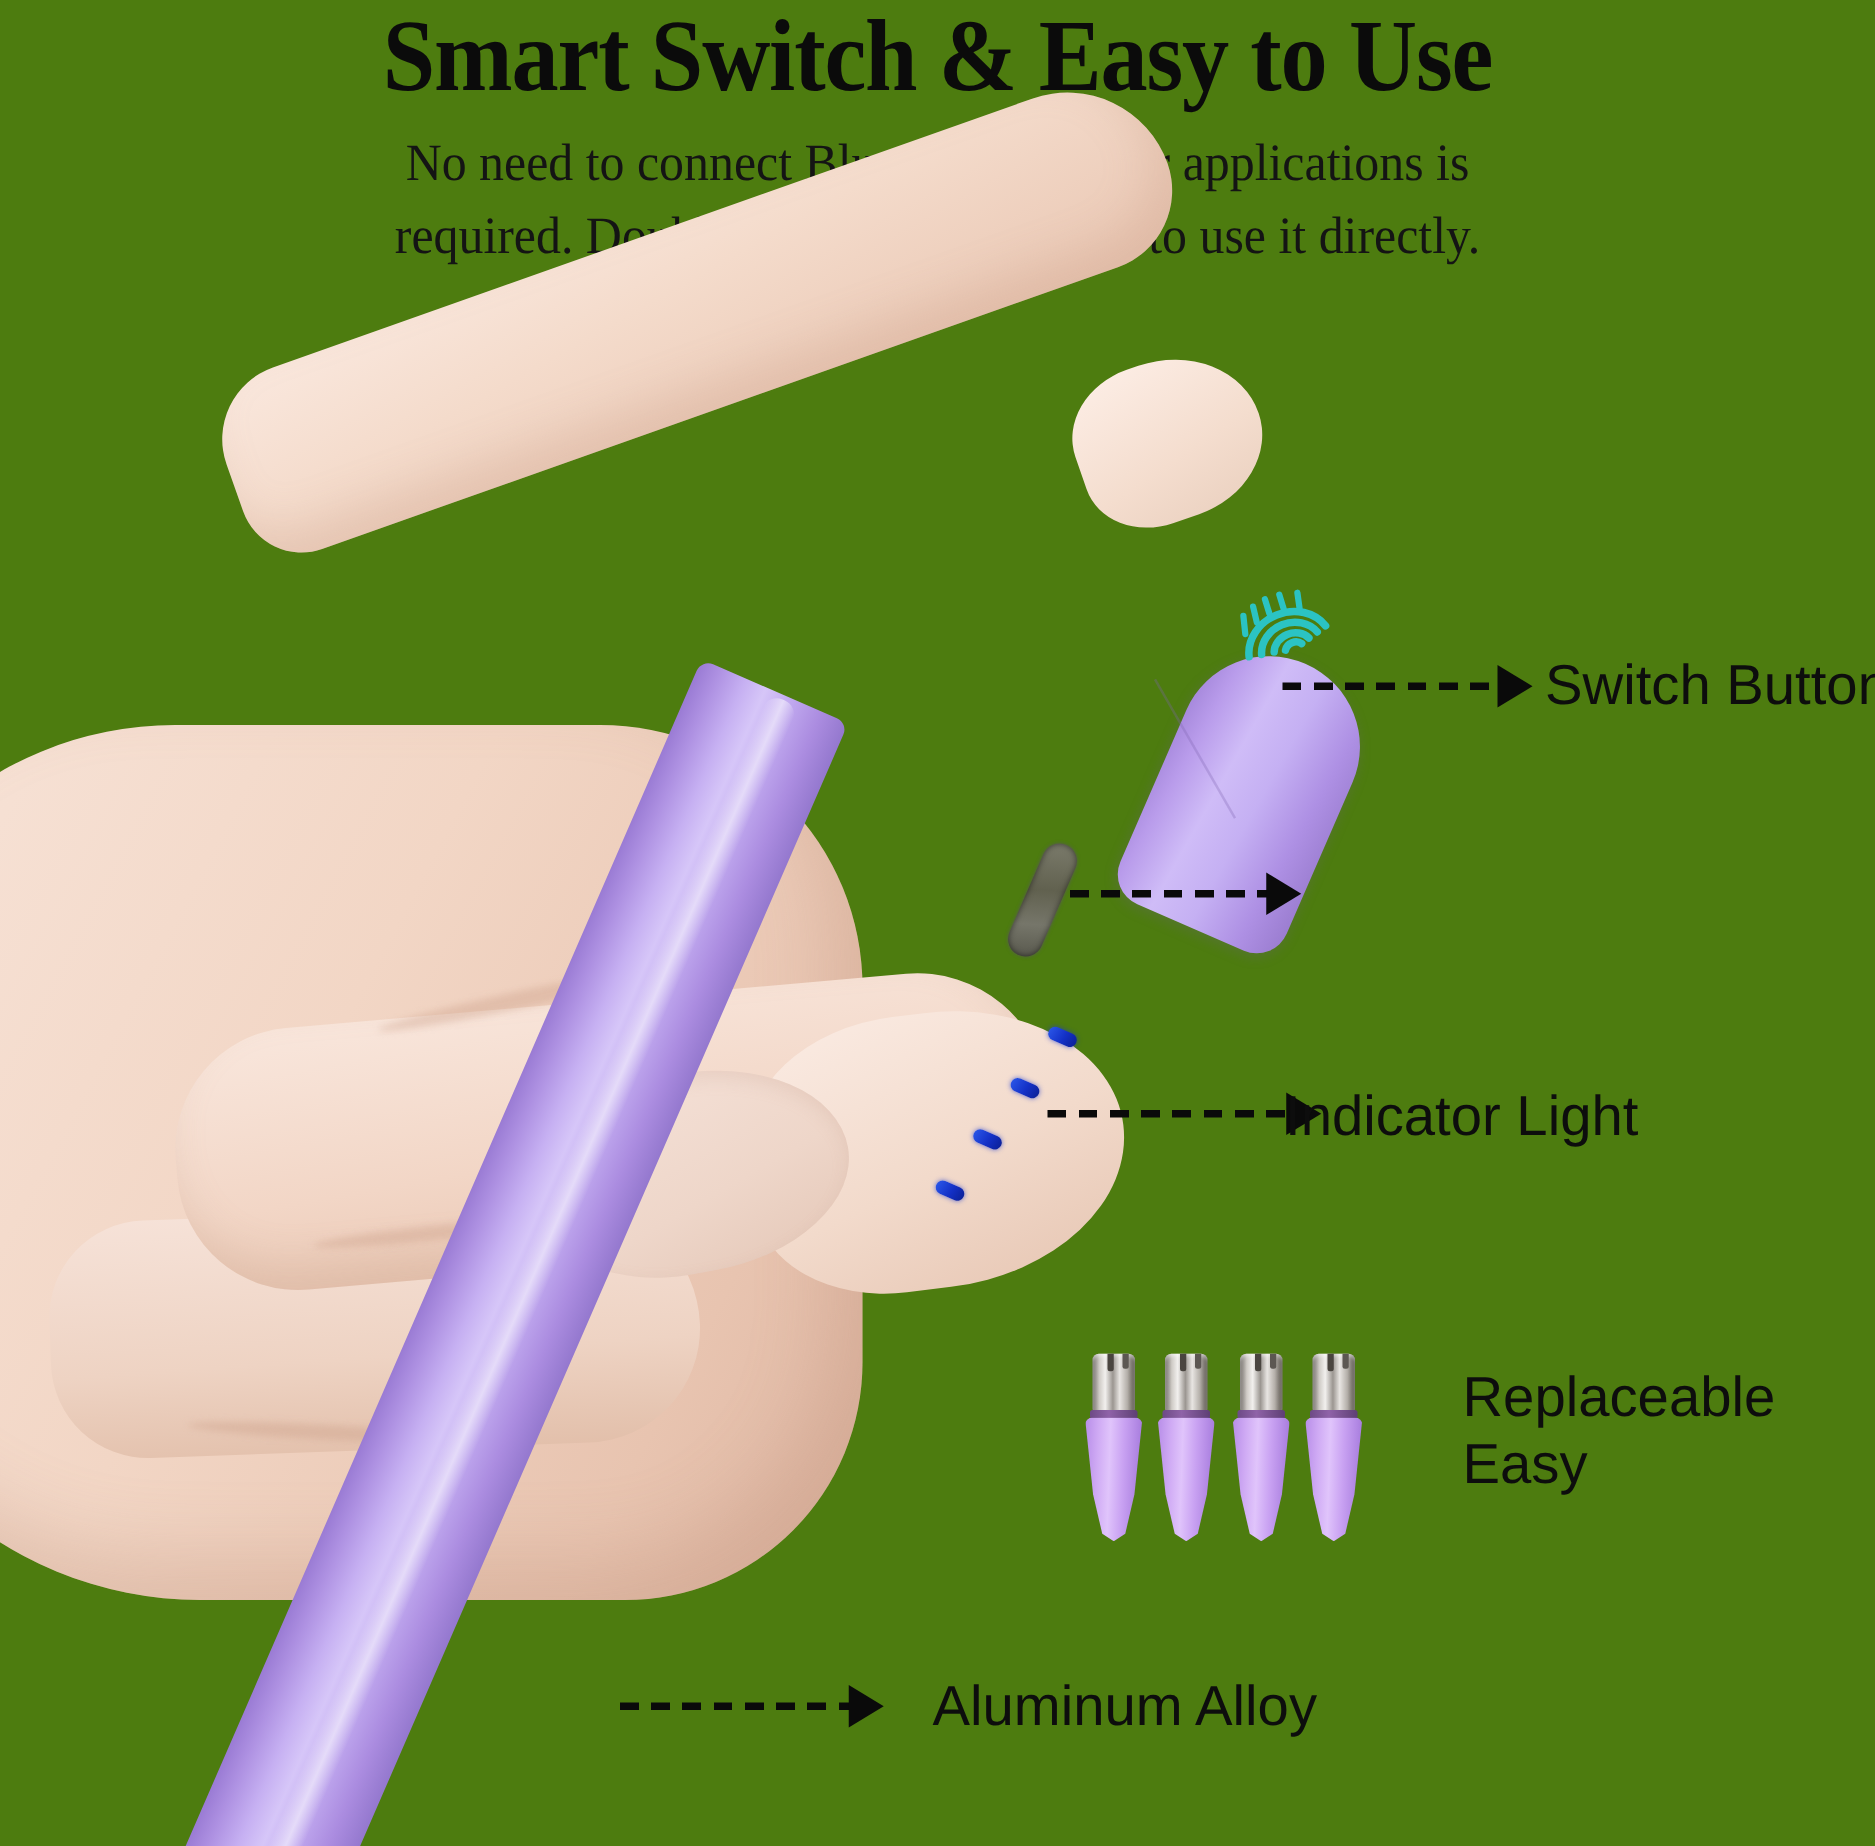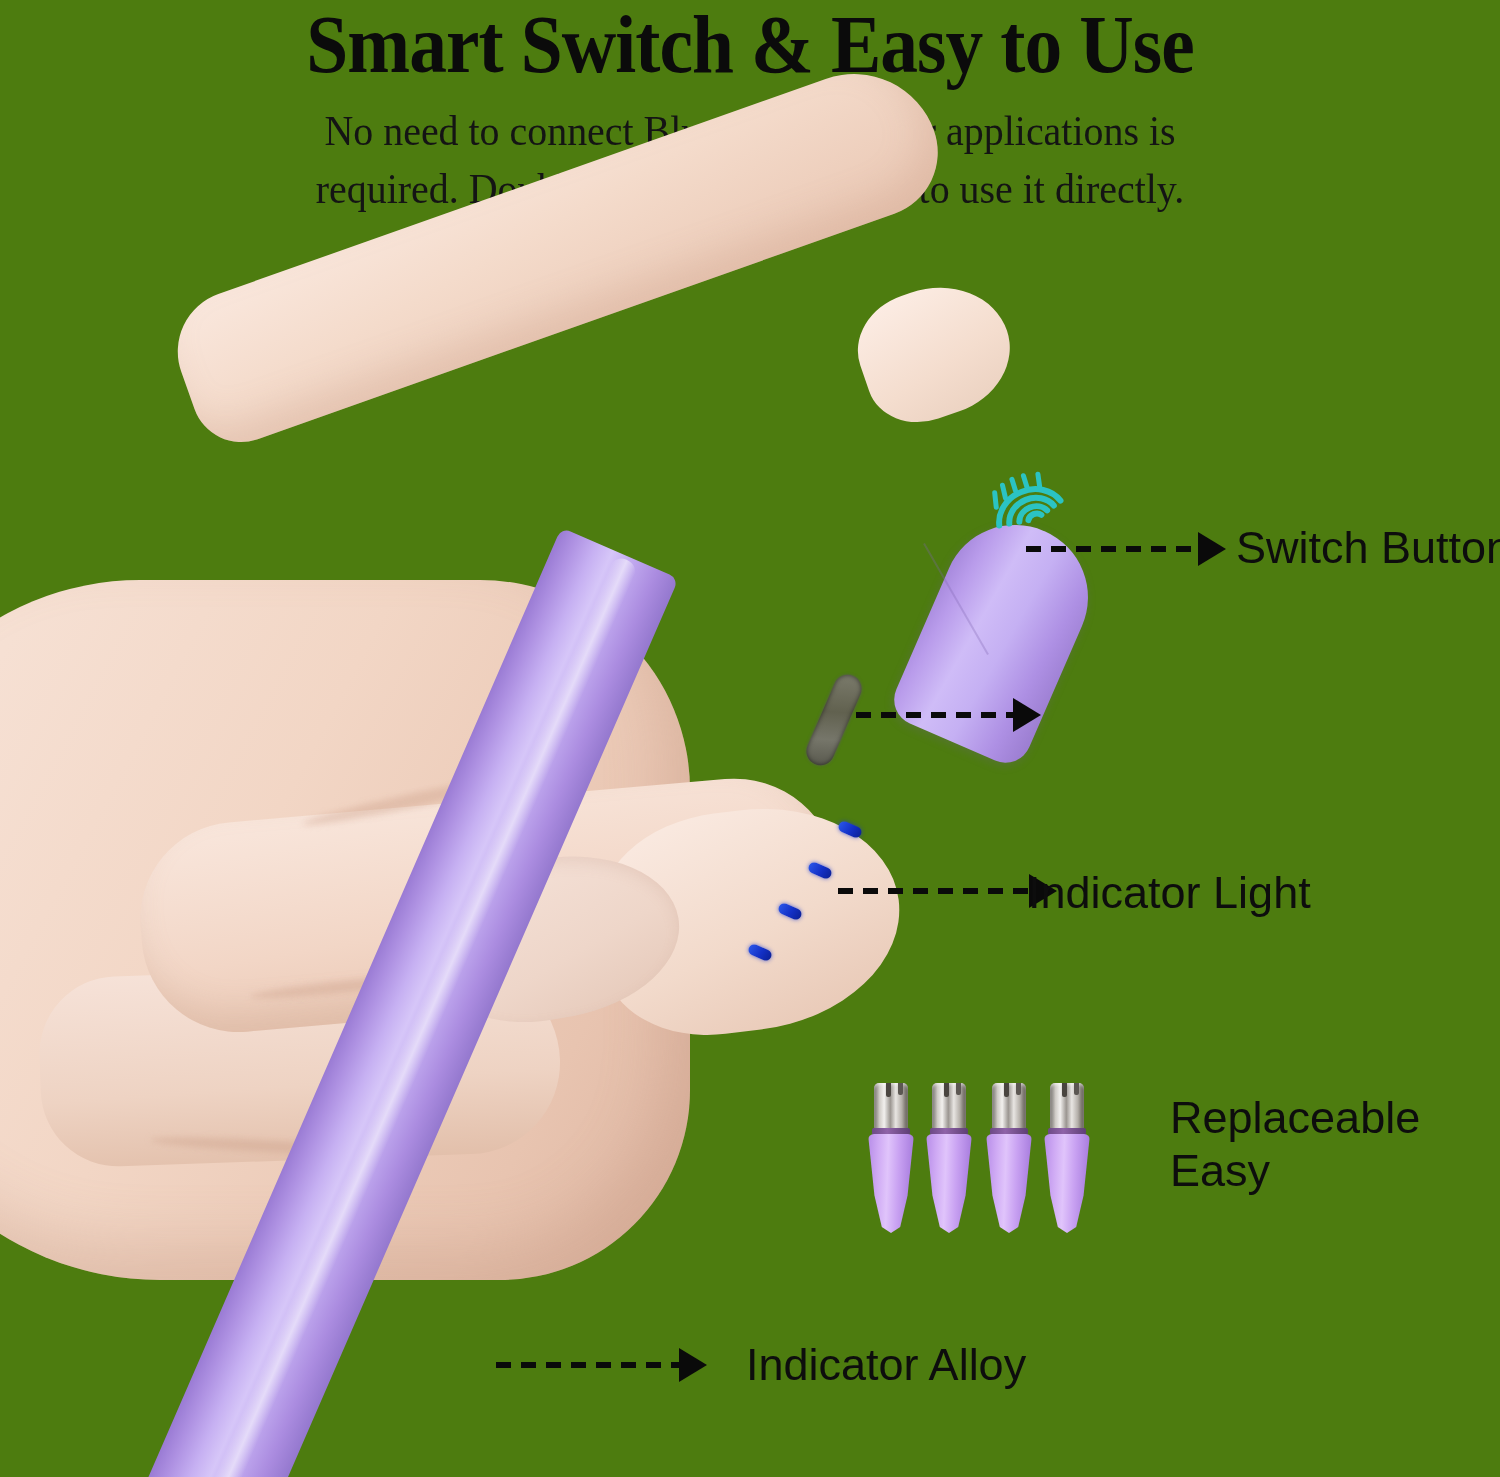--- a/index.html
+++ b/index.html
@@ -418,15 +418,15 @@
   <div class="arrow-head" style="left:1029px;top:874px;"></div>
   <div class="callout-label" style="left:1028px;top:866px;">Indicator Light</div>
 
   <div class="callout-label" style="left:1170px;top:1059px;margin-top:32px;">
     <div>Replaceable</div>
     <div>Easy</div>
   </div>
 
   <div class="dash-line" style="left:496px;top:1362px;width:185px;"></div>
   <div class="arrow-head" style="left:679px;top:1348px;"></div>
-  <div class="callout-label" style="left:746px;top:1338px;">Indicator Alloy</div>
+  <div class="callout-label" style="left:746px;top:1338px;">Aluminum Alloy</div>
 
 </div>
 
 </body></html>

